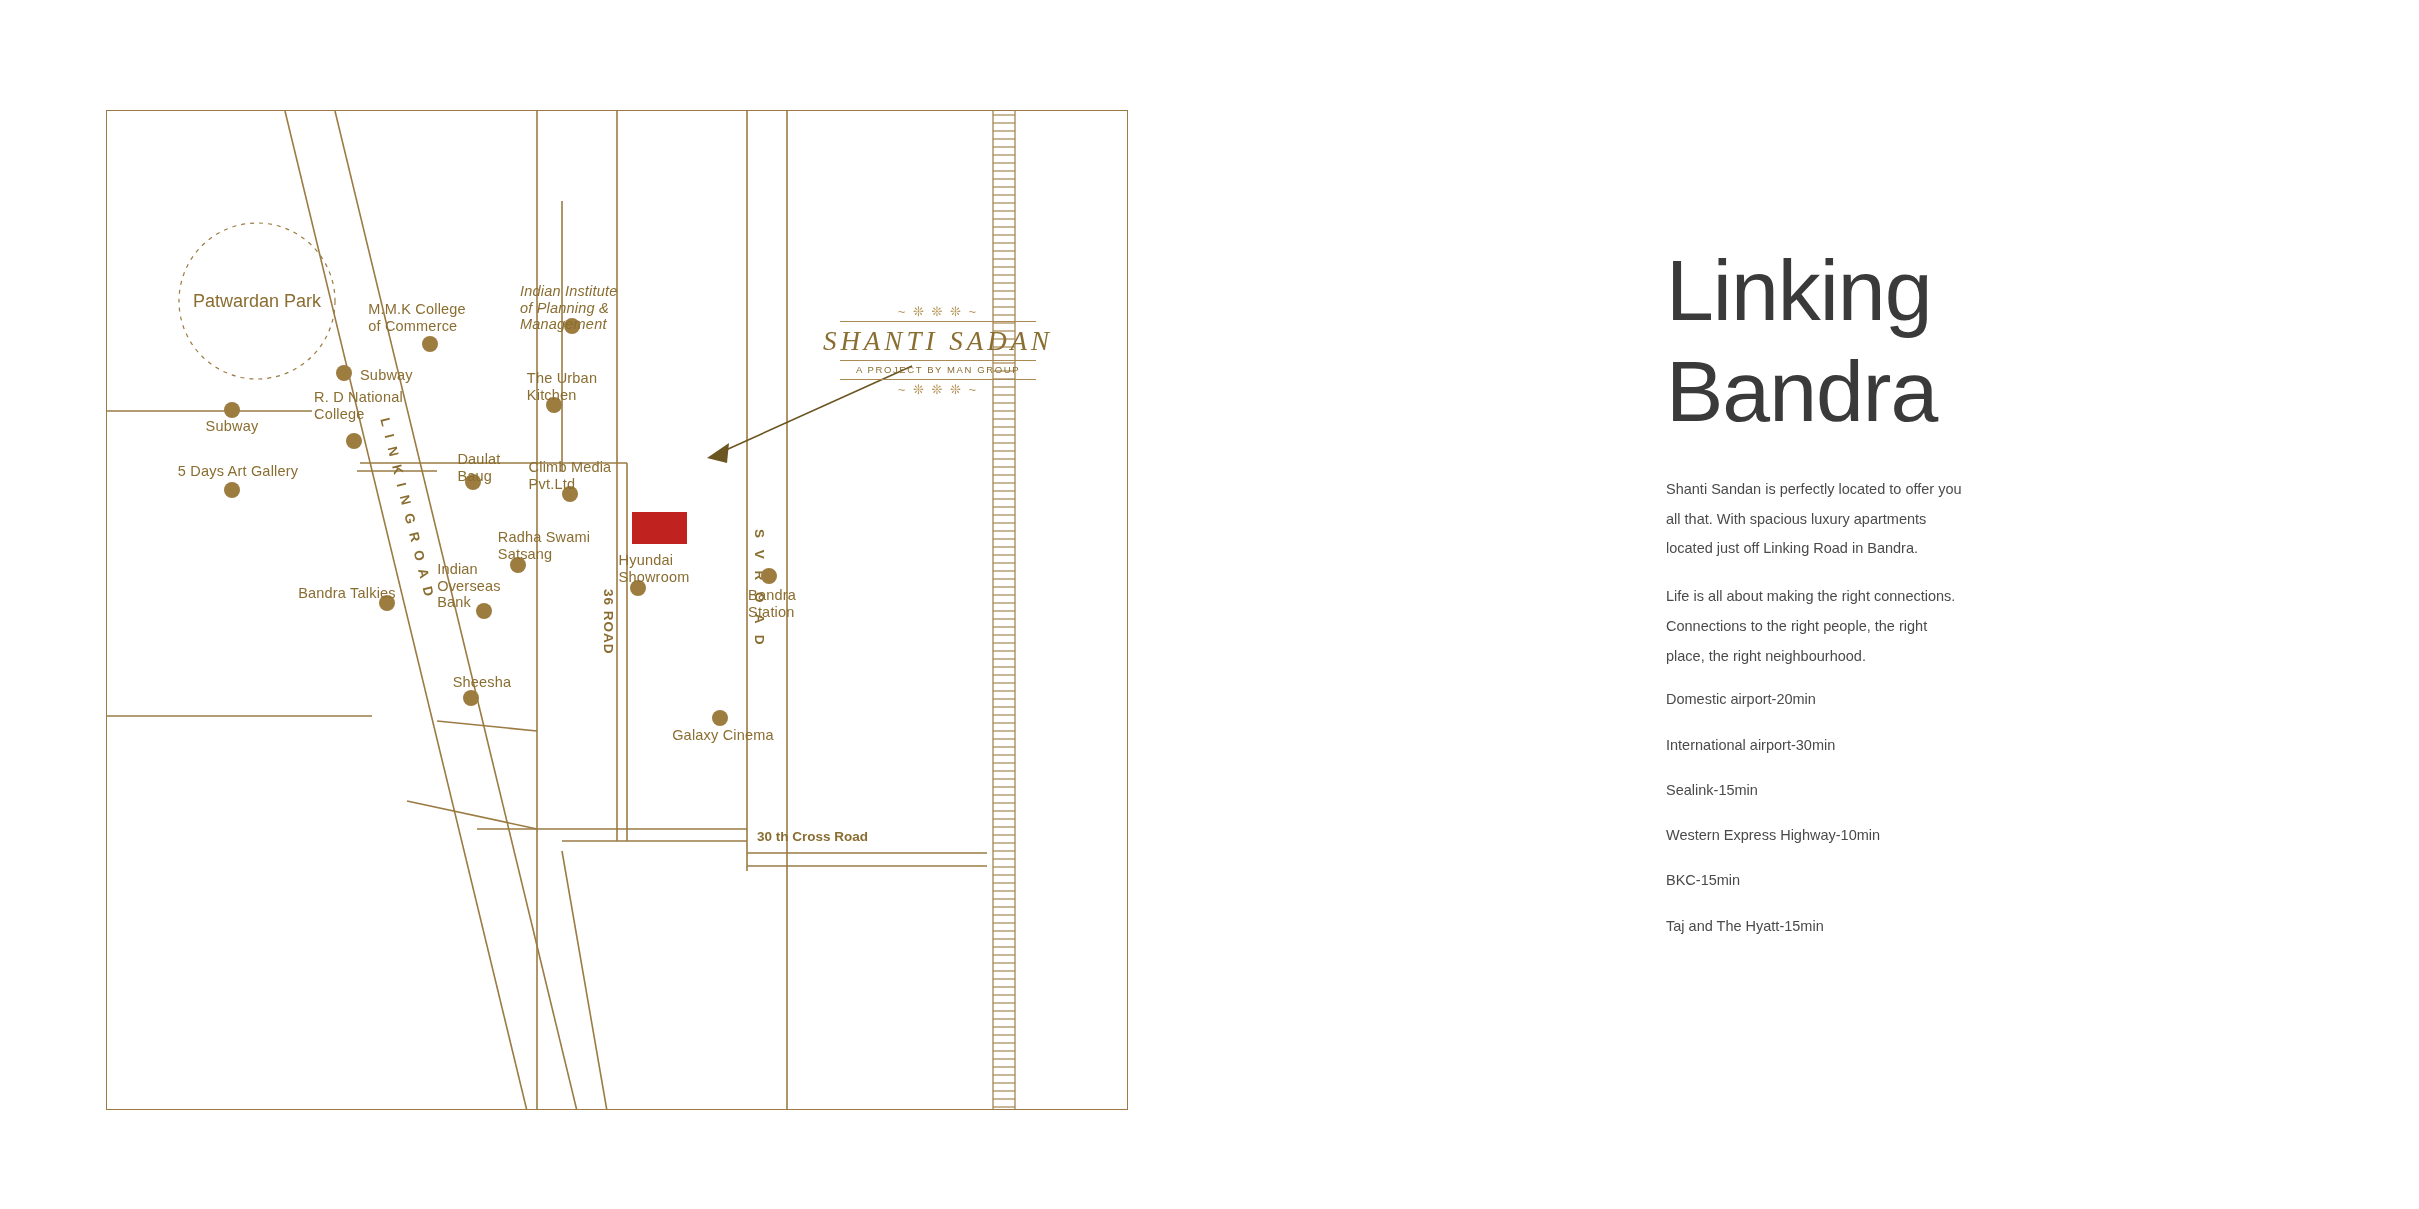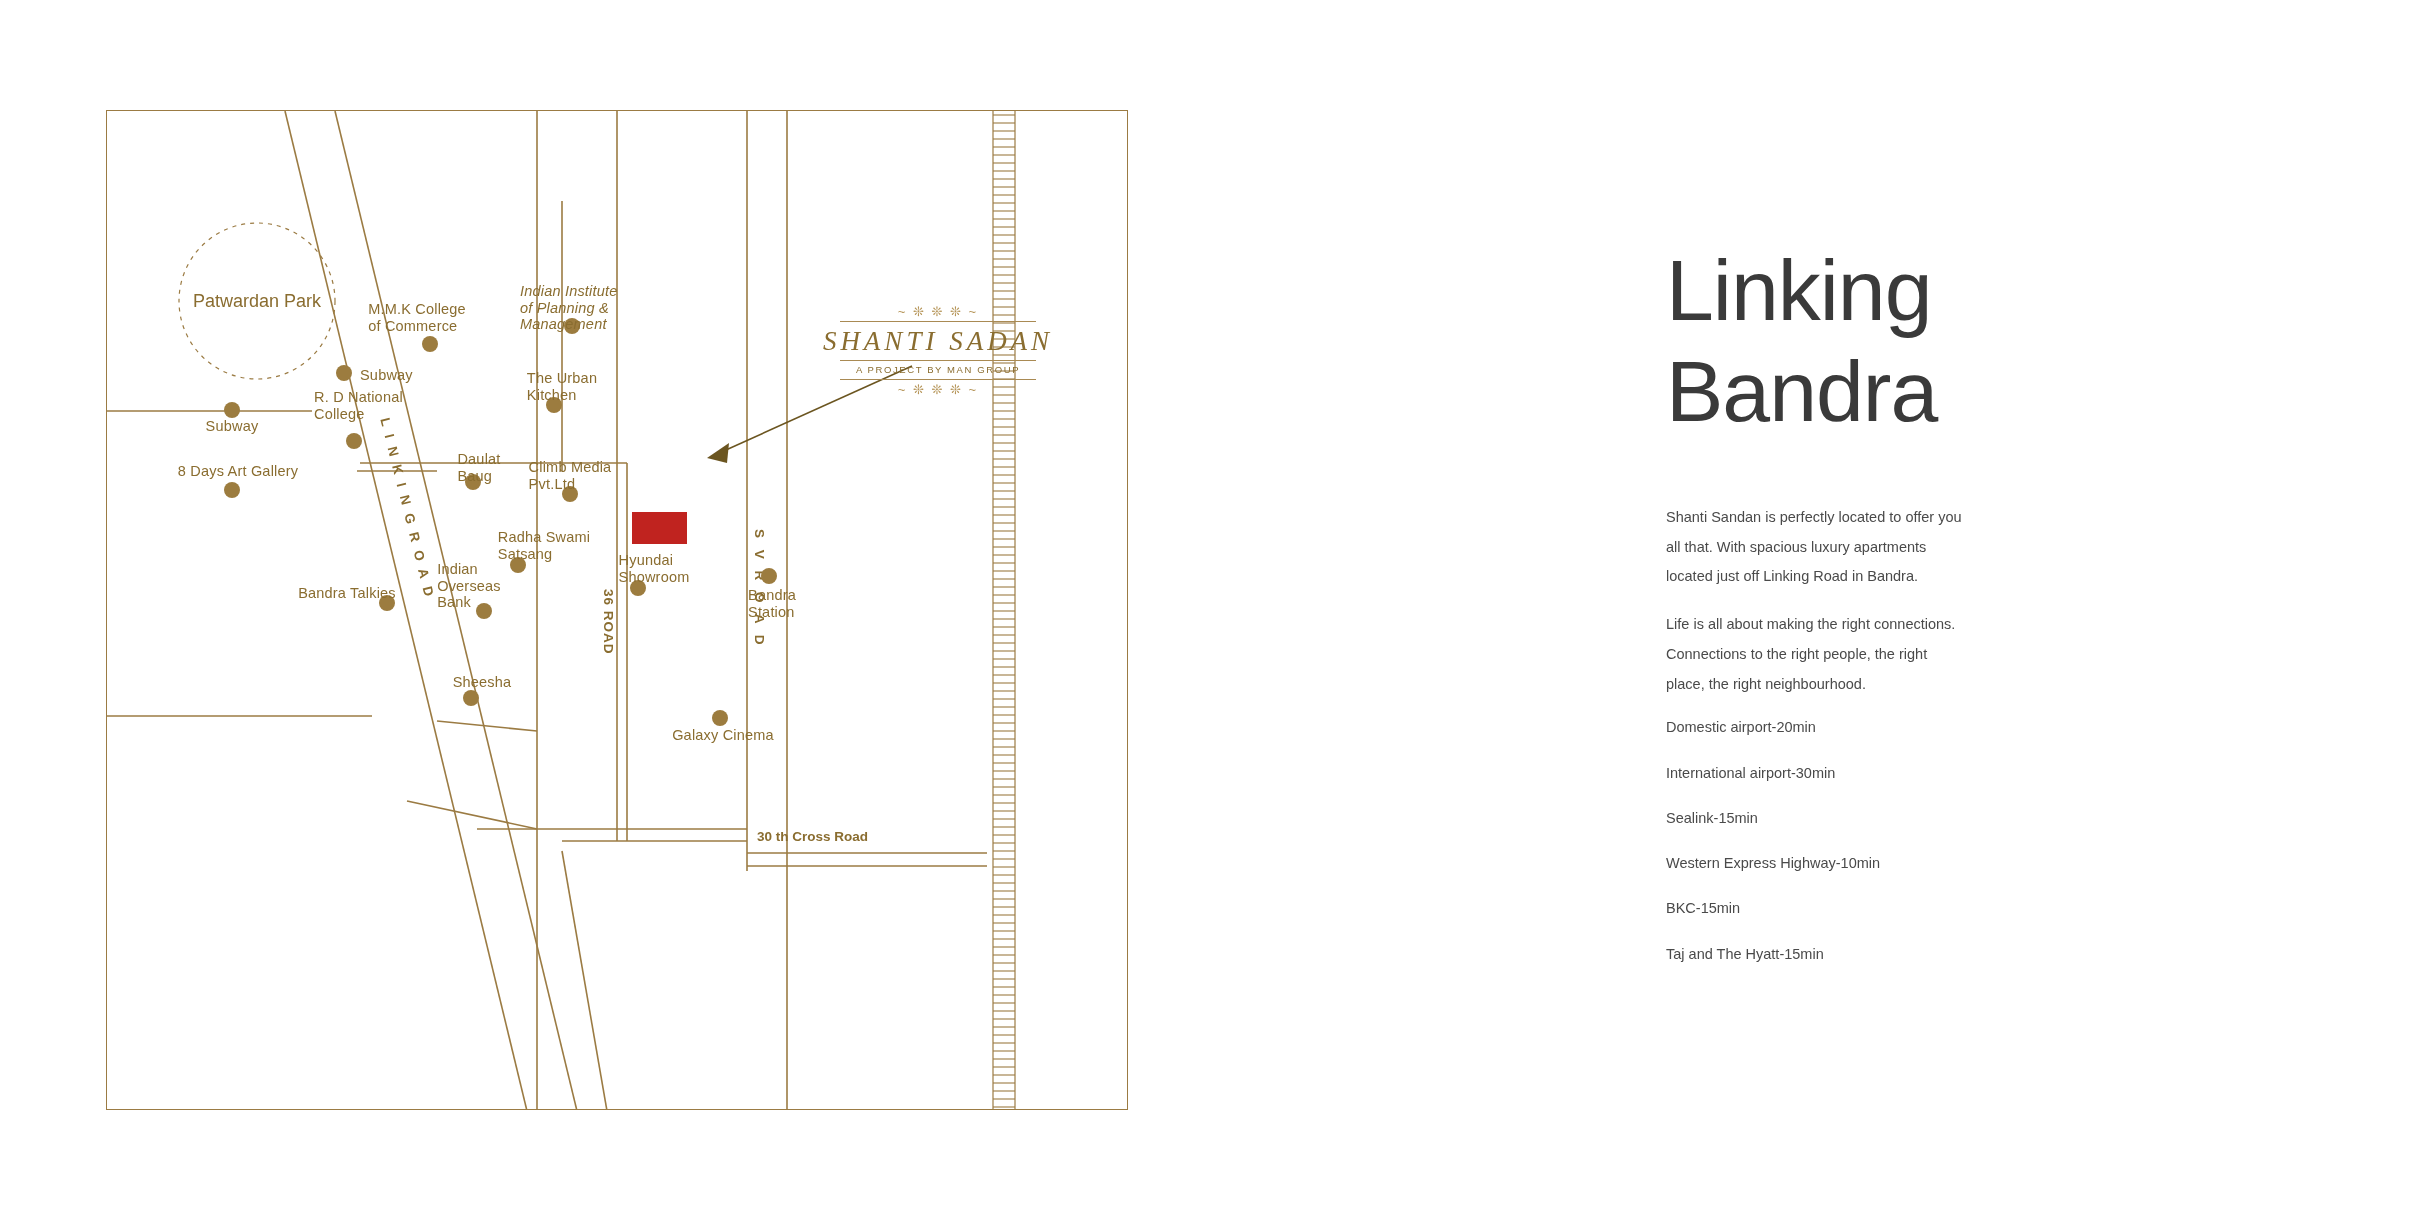--- a/index.html
+++ b/index.html
@@ -138,21 +138,21 @@
     top: 240px;
     width: 640px;
   }
   .headline {
     font-family: "Liberation Sans", sans-serif;
     font-weight: 300;
     font-size: 86px;
     line-height: 1.18;
     color: #3a3a3a;
     letter-spacing: -1px;
-    margin: 0 0 60px 0;
+    margin: 0 0 32px 0;
   }
   .headline span { display: block; }
   .body-para {
     font-size: 14.5px;
     line-height: 2.05;
     color: #4a4a4a;
     margin: 0 0 18px 0;
     max-width: 300px;
   }
   .dist-list {
@@ -378,21 +378,21 @@
 
       <div class="poi-label left" style="left:207px; top:278px;">R. D National
 College</div>
       <div class="poi-label" style="left:310px; top:190px;">M.M.K College
 of Commerce</div>
       <div class="poi-label" style="left:452px; top:172px; text-align:left; transform:translate(-40%,0);font-style:italic;">Indian Institute
 of Planning &amp;
 Management</div>
       <div class="poi-label left" style="left:253px; top:256px;">Subway</div>
       <div class="poi-label" style="left:125px; top:307px;">Subway</div>
-      <div class="poi-label" style="left:131px; top:352px;">8 Days Art Gallery</div>
+      <div class="poi-label" style="left:131px; top:352px;">5 Days Art Gallery</div>
       <div class="poi-label" style="left:455px; top:259px;">The Urban
 Kitchen</div>
       <div class="poi-label" style="left:372px; top:340px;">Daulat
 Baug</div>
       <div class="poi-label" style="left:463px; top:348px;">Climb Media
 Pvt.Ltd</div>
       <div class="poi-label" style="left:437px; top:418px;">Radha Swami
 Satsang</div>
       <div class="poi-label" style="left:362px; top:450px;">Indian
 Overseas

